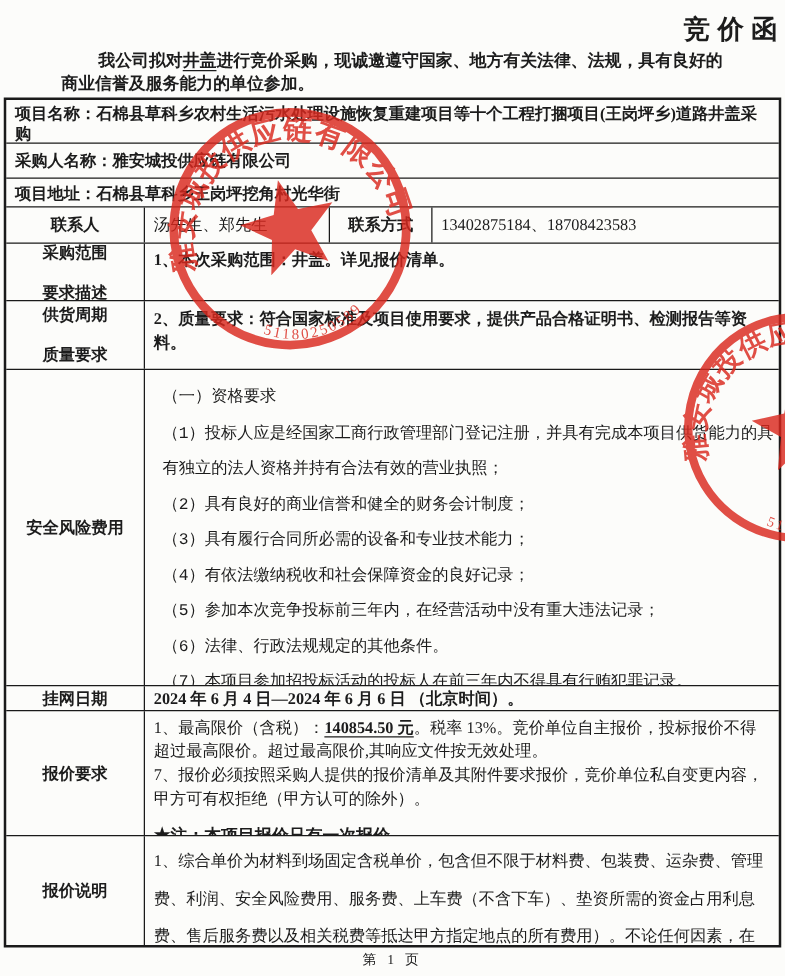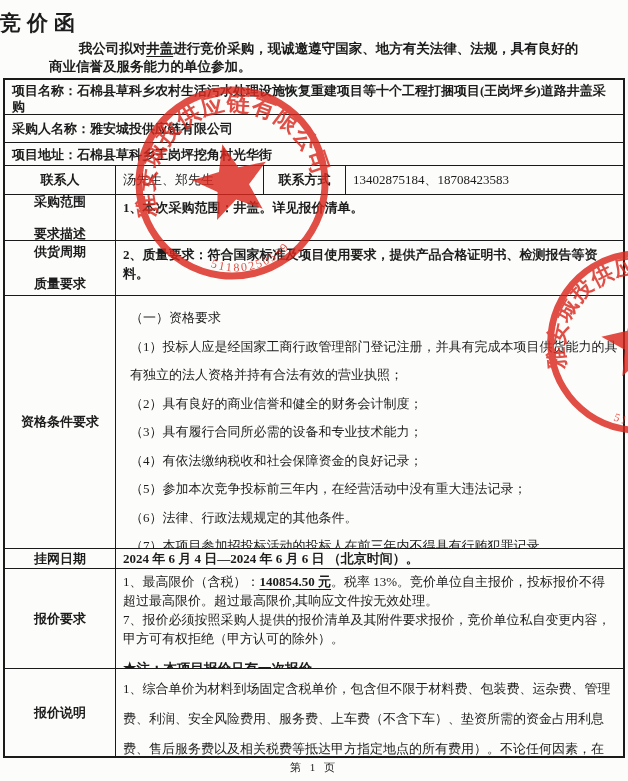--- a/index.html
+++ b/index.html
@@ -4,22 +4,23 @@
 <style>
   * { margin:0; padding:0; box-sizing:border-box; }
   html,body { background:#e8e8e8; }
   .page {
     position:relative; width:628px; height:781px; margin:0 auto;
     background:#fcfcfa; overflow:hidden;
     font-family:"Liberation Serif","DejaVu Serif",serif;
     color:#1c1c1c;
   }
   .title {
-    text-align:left; padding-top:9px; font-size:21px; font-weight:bold;
+    text-align:right; padding-top:9px; font-size:21px; font-weight:bold;
     letter-spacing:6px;
+    margin-left:20px;
   }
   .intro {
     position:absolute; left:49px; top:40px; width:536px;
     font-size:13.5px; line-height:18px; text-indent:2.2em; font-weight:600;
   }
   .u { text-decoration:underline; text-underline-offset:3px;text-align:right; }
   .tbl {
     position:absolute; left:3px; top:78px; width:622px;
     border:2px solid #1a1a1a; background:transparent;
     font-size:13px;
@@ -41,21 +42,21 @@
   .r3 { height:28px; } .r3 .cell { line-height:24px; }
   .r4 { height:29px; }
   .r4 .cell { display:flex; align-items:center; }
   .c-lbl1 { flex:0 0 110px; justify-content:center; font-weight:bold; }
   .c-val1 { flex:0 0 148px; font-weight:normal; }
   .c-lbl2 { flex:0 0 82px; justify-content:center; font-weight:bold; }
   .c-val2 { flex:1 1 auto; font-family:"Liberation Serif",serif; }
   .r5 { height:46px; } .r5 .val { padding-top:4px; line-height:18px; }
   .r6 { height:55px; } .r6 .val { padding-top:4px; line-height:19px; }
   .r7 { height:253px; }
-  .r7 .val { padding:8px 4px 0 14px; }
+  .r7 .val { padding:8px 4px 0 14px;font-family:Liberation Mono, monospace; }
   .q-item { line-height:28.5px; }
   .r8 { height:20px; } .r8 .val { line-height:16px;font-family:Liberation Serif, serif; }
   .r9 { height:100px; } .r9 .val { padding-top:3px; line-height:19px; }
   .note-line { margin-top:11px; font-weight:bold; font-size:13.5px; }
   .star-glyph { font-size:15px; }
   .r10 { height:88px; } .r10 .val { padding-top:5px; line-height:30px; }
   .footer {
     position:absolute; left:0; top:760px; width:100%;
     text-align:center; font-size:11px; letter-spacing:3px;
   }
@@ -105,21 +106,21 @@
       <div class="cell lbl">
         <span>供货周期</span>
         <span>质量要求</span>
       </div>
       <div class="cell val bold">
         <div>2、质量要求：符合国家标准及项目使用要求，提供产品合格证明书、检测报告等资料。</div>
       </div>
     </div>
 
     <div class="row r7">
-      <div class="cell lbl">资格条件要求</div>
+      <div class="cell lbl">安全风险费用</div>
       <div class="cell val">
         <div class="q-item">（一）资格要求</div>
         <div class="q-item">（1）投标人应是经国家工商行政管理部门登记注册，并具有完成本项目供货能力的具有独立的法人资格并持有合法有效的营业执照；</div>
         <div class="q-item">（2）具有良好的商业信誉和健全的财务会计制度；</div>
         <div class="q-item">（3）具有履行合同所必需的设备和专业技术能力；</div>
         <div class="q-item">（4）有依法缴纳税收和社会保障资金的良好记录；</div>
         <div class="q-item">（5）参加本次竞争投标前三年内，在经营活动中没有重大违法记录；</div>
         <div class="q-item">（6）法律、行政法规规定的其他条件。</div>
         <div class="q-item">（7）本项目参加招投标活动的投标人在前三年内不得具有行贿犯罪记录。</div>
       </div>

